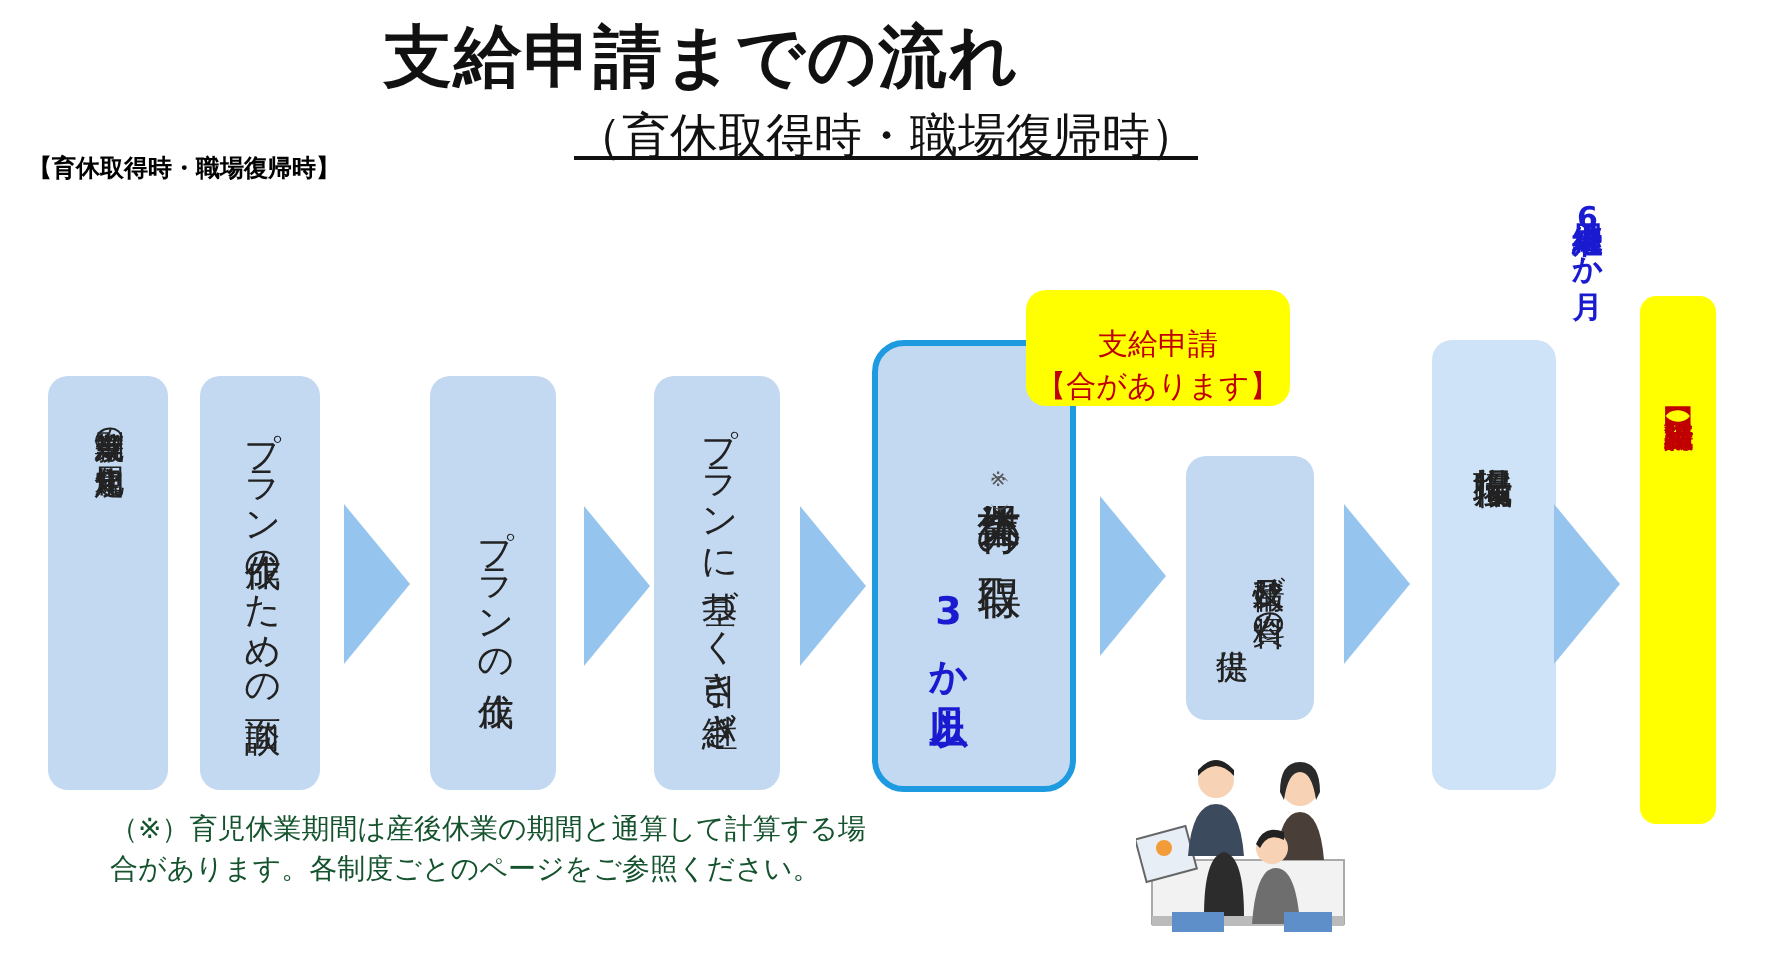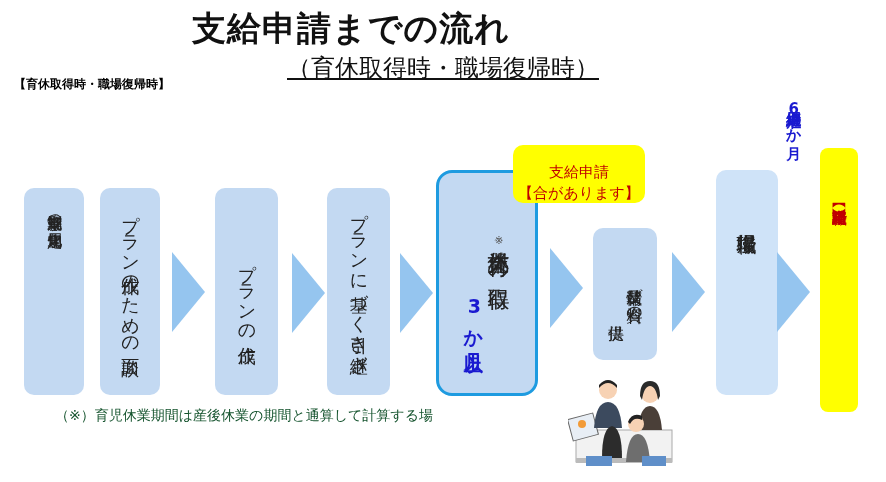--- a/index.html
+++ b/index.html
@@ -104,20 +104,21 @@
 <div class="abs continued">
   <span class="vtext">継続雇用6か月</span>
 </div>
 
 <div class="abs final">
   <span class="vtext">支給申請【職場復帰時】</span>
 </div>
 
 <div class="abs footnote">
   <div>（※）育児休業期間は産後休業の期間と通算して計算する場</div>
+  <div>合があります。各制度ごとのページをご参照ください。</div>
 </div>
 
 <svg class="abs illus" viewBox="0 0 110 92">
   <rect x="8" y="52" width="96" height="32" fill="#f2f2f2" stroke="#aaa" stroke-width="1"></rect>
   <rect x="8" y="80" width="96" height="5" fill="#bbb"></rect>
   <rect x="2" y="38" width="26" height="22" fill="#e8eef5" stroke="#666" stroke-width="1" transform="rotate(-15 15 49)"></rect>
   <circle cx="14" cy="46" r="4" fill="#f29b38"></circle>
   <circle cx="40" cy="12" r="9" fill="#f7d2b4"></circle>
   <path d="M31 10 Q40 0 49 10 L49 7 Q40 -3 31 7 Z" fill="#222"></path>
   <path d="M26 50 Q28 24 40 24 Q52 24 54 50 Z" fill="#3c4a5e"></path>

